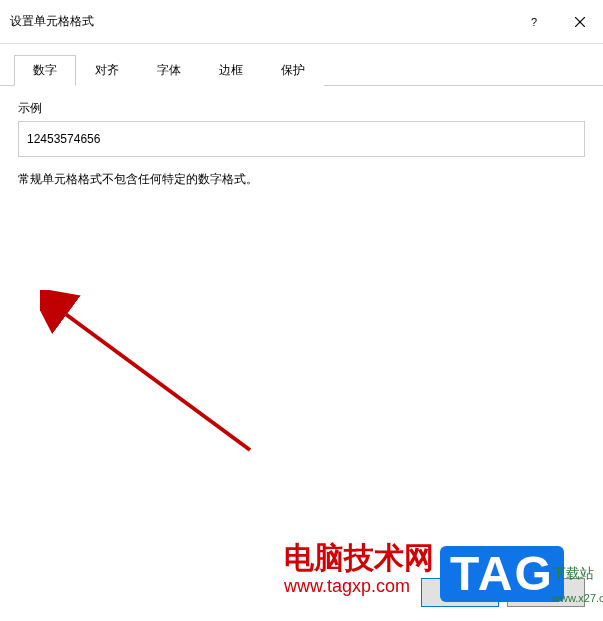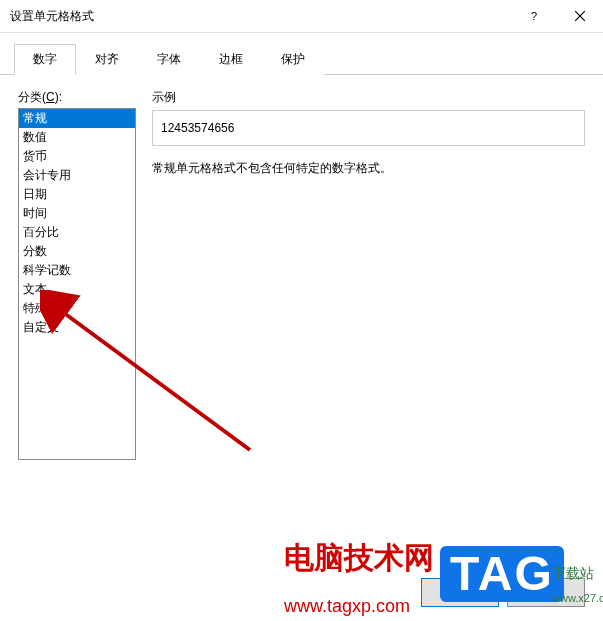--- a/index.html
+++ b/index.html
@@ -1,17 +1,17 @@
 <!DOCTYPE html>
 <html><head>
   <meta charset="utf-8">
   <style>
     * { box-sizing: border-box; margin: 0; padding: 0; }
     body { font-family: "Microsoft YaHei", "SimSun", sans-serif; font-size: 12px; background: #fff; width: 603px; height: 621px; position: relative; overflow: hidden; }
-    .titlebar { height: 33px; display: flex; align-items: center; padding-left: 10px; border-bottom: 1px solid #e0e0e0; }
+    .titlebar { height: 44px; display: flex; align-items: center; padding-left: 10px; border-bottom: 1px solid #e0e0e0; }
     .titlebar-title { flex: 1; font-size: 12px; }
     .titlebar-btn { width: 46px; height: 32px; display: flex; align-items: center; justify-content: center; cursor: pointer; }
     .titlebar-btn svg { width: 10px; height: 10px; }
     .tabs { display: flex; padding: 10px 14px 0 14px; border-bottom: 1px solid #ccc; }
     .tab { padding: 6px 18px; border: 1px solid transparent; cursor: pointer; position: relative; top: 1px; background: #fff; }
     .tab.active { border: 1px solid #ccc; border-bottom: 1px solid #fff; }
     .content { padding: 14px 18px; display: flex; gap: 16px; }
     .left-col { width: 118px; }
     .cat-label { font-size: 12px; margin-bottom: 2px; display: block; }
     .cat-label u { text-decoration: underline; }
@@ -51,37 +51,20 @@
 
 <div class="tabs">
   <div class="tab active">数字</div>
   <div class="tab">对齐</div>
   <div class="tab">字体</div>
   <div class="tab">边框</div>
   <div class="tab">保护</div>
 </div>
 
 <div class="content">
-  <div class="left-col">
-    <span class="cat-label"><span>分类(</span><u>C</u><span>):</span></span>
-    <div class="listbox">
-      <div class="listitem selected">常规</div>
-      <div class="listitem">数值</div>
-      <div class="listitem">货币</div>
-      <div class="listitem">会计专用</div>
-      <div class="listitem">日期</div>
-      <div class="listitem">时间</div>
-      <div class="listitem">百分比</div>
-      <div class="listitem">分数</div>
-      <div class="listitem">科学记数</div>
-      <div class="listitem">文本</div>
-      <div class="listitem">特殊</div>
-      <div class="listitem">自定义</div>
-    </div>
-  </div>
   <div class="right-col">
     <div class="sample-label">示例</div>
     <div class="sample-box">12453574656</div>
     <div class="desc">常规单元格格式不包含任何特定的数字格式。</div>
   </div>
 </div>
 
 <svg class="arrow-overlay" style="left:40px; top:290px;" width="230" height="180">
   <defs>
     <marker id="ah" markerWidth="12" markerHeight="12" refX="2" refY="6" orient="auto">
@@ -90,16 +73,16 @@
   </defs>
   <line x1="210" y1="160" x2="20" y2="20" stroke="#c00000" stroke-width="4" marker-end="url(#ah)"></line>
 </svg>
 
 <div class="footer">
   <div class="btn primary">确定</div>
   <div class="btn">取消</div>
 </div>
 
 <div class="watermark1" style="left:284px; top:538px;">电脑技术网</div>
-<div class="watermark1-sub" style="left:284px; top:596px;">www.tagxp.com</div>
+<div class="watermark1-sub" style="left:284px; top:576px;">www.tagxp.com</div>
 <div class="tagbox" style="left:440px; top:546px;">TAG</div>
 <div class="wm-side" style="left:552px; top:565px;">下载站</div>
 <div class="wm-side" style="left:552px; top:592px; font-size:11px;">www.x27.com</div>
 
 </body></html>

